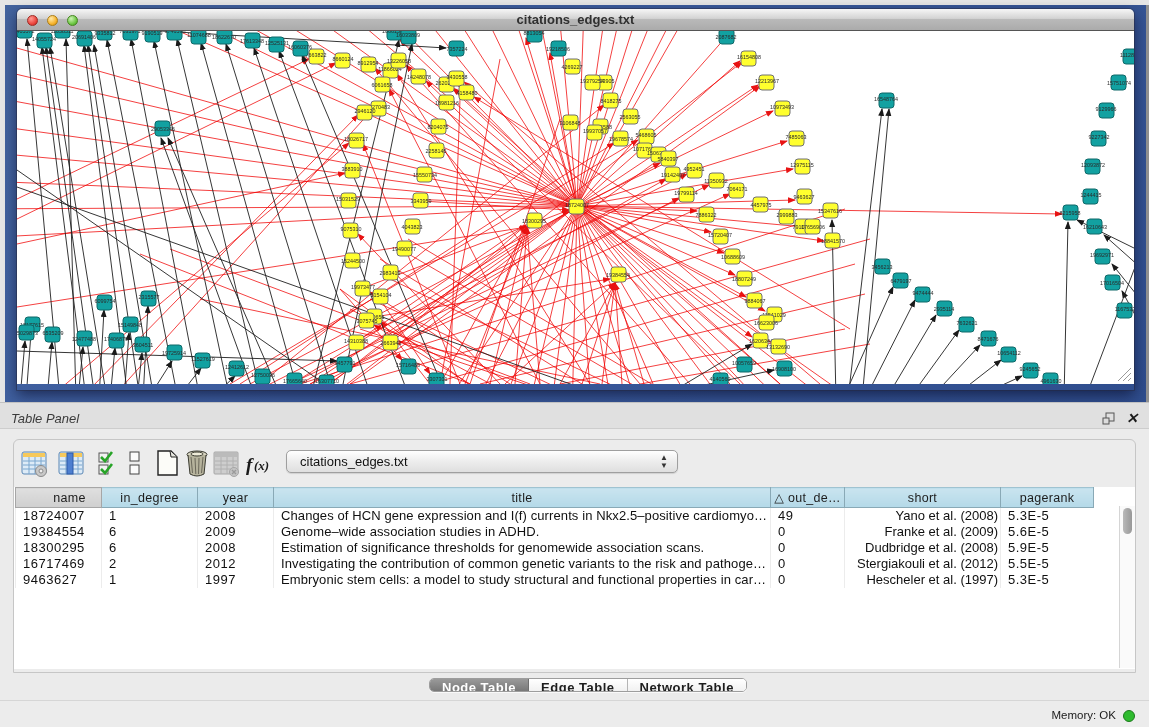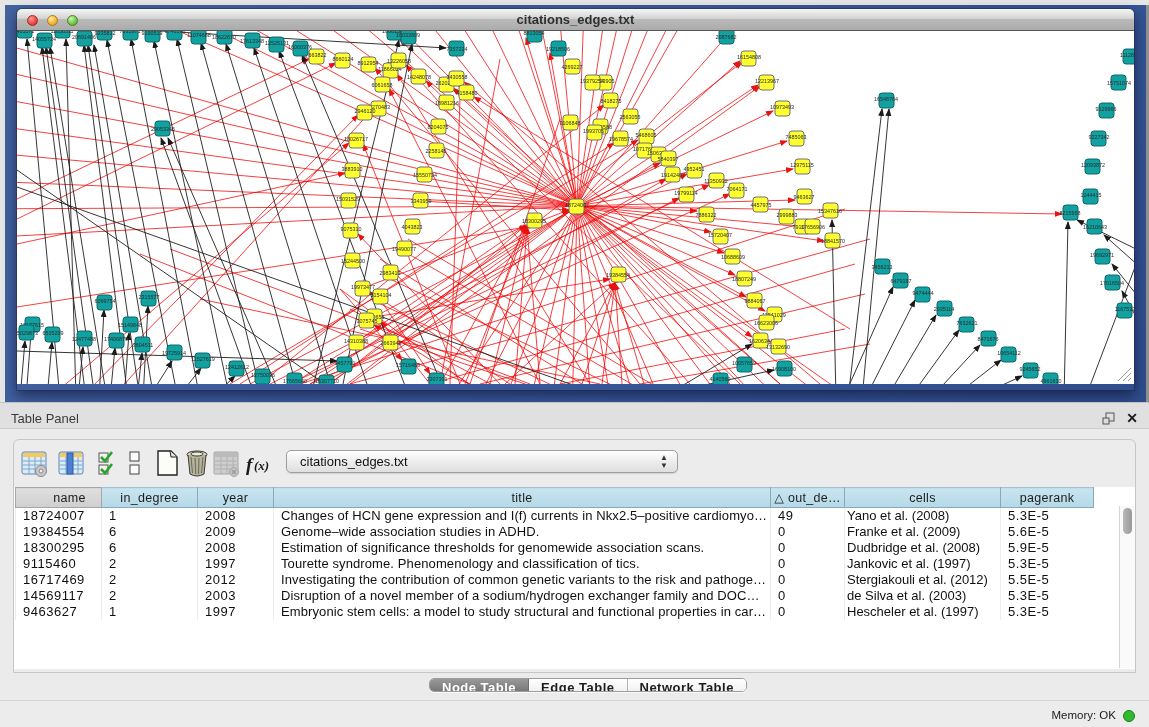--- a/index.html
+++ b/index.html
@@ -6,33 +6,33 @@
 .rstrip { position:absolute; right:0; top:5px; width:3px; height:397px; background:#8f8f8f; }
 .win { position:absolute; left:12px; top:4px; width:1117px; height:381px; box-shadow:0 5px 14px rgba(0,0,25,.55); border-radius:5px 5px 0 0; outline:1px solid rgba(40,40,60,.45); }
 .titlebar { position:absolute; left:0; top:0; width:100%; height:22px; border-radius:5px 5px 0 0; background:linear-gradient(#f6f6f6,#d3d3d3 45%,#b9b9b9 50%,#ababab); border-bottom:1px solid #555; }
 .titlebar .t { text-align:center; font-size:13px; font-weight:bold; color:#303030; line-height:21px; }
 .tl { position:absolute; top:5.5px; width:11px; height:11px; border-radius:50%; }
 .tl.r { left:10px; background:radial-gradient(circle at 35% 30%, #ff9a93,#ec4840 60%,#b8221c); border:0.5px solid #9f2a24;}
 .tl.y { left:30px; background:radial-gradient(circle at 35% 30%, #ffe9a8,#f7b42e 60%,#c7860e); border:0.5px solid #ad7d14;}
 .tl.g { left:50px; background:radial-gradient(circle at 35% 30%, #ccf2b4,#6fc845 60%,#3f9922); border:0.5px solid #45851f;}
 .canvas { position:absolute; left:0; top:22px; width:1117px; height:353px; background:#fff; overflow:hidden; }
 .tpanel { position:absolute; left:0; top:402px; width:1149px; height:325px; background:#ebebeb; }
-.phead { position:absolute; left:0; top:0; width:100%; height:27px; background:#e0e0e0; border-top:1px solid #c2c2c2; border-bottom:1px solid #cdcdcd; }
+.phead { position:absolute; left:0; top:0; width:100%; height:27px; background:#e0e0e0; border-top:1px solid #c2c2c2; border-bottom:1px solid #cdcdcd;font-style:italic; }
 .phead .t { position:absolute; left:11px; top:8px; font-size:13px; color:#3b3b3b; }
 .phx { position:absolute; right:11px; top:7px; font-size:14px; font-weight:bold; color:#1a1a1a; }
 .phf { position:absolute; right:34px; top:9px; width:13px; height:13px; }
 .inner { position:absolute; left:13px; top:37px; width:1123px; height:234px; background:#ececec; border:1px solid #c6c6c6; border-radius:6px 6px 0 0; }
 .combo { position:absolute; left:272px; top:10px; width:392px; height:23px; background:linear-gradient(#ffffff,#ededed 50%,#dfdfdf); border:1px solid #9f9f9f; border-radius:5px; box-shadow:0 1px 1px rgba(0,0,0,.12); }
 .combo .t { position:absolute; left:13px; top:3px; font-size:13px; color:#111; }
 .combo .a { position:absolute; right:9px; top:3px; font-size:8px; color:#333; line-height:8px; text-align:center; }
 table.grid { position:absolute; left:1px; top:0px; border-collapse:collapse; table-layout:fixed; width:1078px; background:#fff; font-size:13px; letter-spacing:0.5px; }
 table.grid th { height:20px; background:linear-gradient(#c9e4ef,#b4d9e8); border:1px solid #89a9b6; border-top:1px solid #9fc3d1; font-weight:normal; font-size:12.5px; letter-spacing:0.3px; color:#1c1c1c; padding:0; }
 table.grid th.g { background:linear-gradient(#dfdfdf,#cfcfcf); border-color:#a6a6a6;padding-left:22px; }
 table.grid td { height:16px; padding:0 2px 0 7px; color:#101010; white-space:nowrap; overflow:hidden; text-overflow:ellipsis; border-left:1px solid #ececec; }
-table.grid td.c5 { text-align:left; letter-spacing:0; padding-left:2px; }
+table.grid td.c5 { text-align:right; letter-spacing:0; padding-left:2px; }
 table.grid td.c3 { letter-spacing:0.1px; }
 .scroll { position:absolute; left:1105px; top:19px; width:16px; height:162px; background:#fafafa; border-left:1px solid #d5d5d5; }
 .thumb { position:absolute; left:2.5px; top:2px; width:9px; height:26px; background:linear-gradient(90deg,#b9b9b9,#989898); border-radius:5px; }
 .tablewrap { position:absolute; left:0px; top:47px; width:1121px; height:182px; background:#fff; }
 .tabs { position:absolute; left:429px; top:276px; height:14px; display:flex; border:1px solid #9d9d9d; border-radius:5px; overflow:hidden; background:#fff; box-shadow:0 1px 0 rgba(255,255,255,.7); }
 .tabs div { padding:0 12px; font-size:13px; font-weight:bold; letter-spacing:0.5px; line-height:17px; color:#1d1d1d; background:linear-gradient(#ffffff,#f1f1f1); border-right:1px solid #b5b5b5; }
 .tabs div.sel { background:linear-gradient(#9a9a9a,#787878); color:#fff; border-right:1px solid #6f6f6f; }
 .tabs div:last-child { border-right:none;text-align:center; }
 .status { position:absolute; left:0; top:298px; width:1149px; height:42px; background:#ececec; border-top:1px solid #d6d6d6; }
 .mem { position:absolute; right:33px; top:8px; font-size:11.5px; color:#1a1a1a; }
@@ -637,21 +637,21 @@
             <col style="width:156px">
             <col style="width:93px">
           </colgroup>
       <thead>
             <tr>
               <th class="g">name</th>
               <th>in_degree</th>
               <th>year</th>
               <th>title</th>
               <th>△ out_de…</th>
-              <th>cells</th>
+              <th>short</th>
               <th>pagerank</th>
             </tr>
           </thead>
       <tbody>
             <tr>
               <td class="c0">18724007</td>
               <td class="c1">1</td>
               <td class="c2">2008</td>
               <td class="c3">Changes of HCN gene expression and I(f) currents in Nkx2.5–positive cardiomyoc…</td>
               <td class="c4">49</td>
@@ -670,45 +670,27 @@
             <tr>
               <td class="c0">18300295</td>
               <td class="c1">6</td>
               <td class="c2">2008</td>
               <td class="c3">Estimation of significance thresholds for genomewide association scans.</td>
               <td class="c4">0</td>
               <td class="c5">Dudbridge et al. (2008)</td>
               <td class="c6">5.9E-5</td>
             </tr>
             <tr>
-              <td class="c0">9115460</td>
-              <td class="c1">2</td>
-              <td class="c2">1997</td>
-              <td class="c3">Tourette syndrome. Phenomenology and classification of tics.</td>
-              <td class="c4">0</td>
-              <td class="c5">Jankovic et al. (1997)</td>
-              <td class="c6">5.3E-5</td>
-            </tr>
-            <tr>
               <td class="c0">16717469</td>
               <td class="c1">2</td>
               <td class="c2">2012</td>
               <td class="c3">Investigating the contribution of common genetic variants to the risk and pathogen…</td>
               <td class="c4">0</td>
               <td class="c5">Stergiakouli et al. (2012)</td>
               <td class="c6">5.5E-5</td>
-            </tr>
-            <tr>
-              <td class="c0">14569117</td>
-              <td class="c1">2</td>
-              <td class="c2">2003</td>
-              <td class="c3">Disruption of a novel member of a sodium/hydrogen exchanger family and DOCK…</td>
-              <td class="c4">0</td>
-              <td class="c5">de Silva et al. (2003)</td>
-              <td class="c6">5.3E-5</td>
             </tr>
             <tr>
               <td class="c0">9463627</td>
               <td class="c1">1</td>
               <td class="c2">1997</td>
               <td class="c3">Embryonic stem cells: a model to study structural and functional properties in car…</td>
               <td class="c4">0</td>
               <td class="c5">Hescheler et al. (1997)</td>
               <td class="c6">5.3E-5</td>
             </tr>

